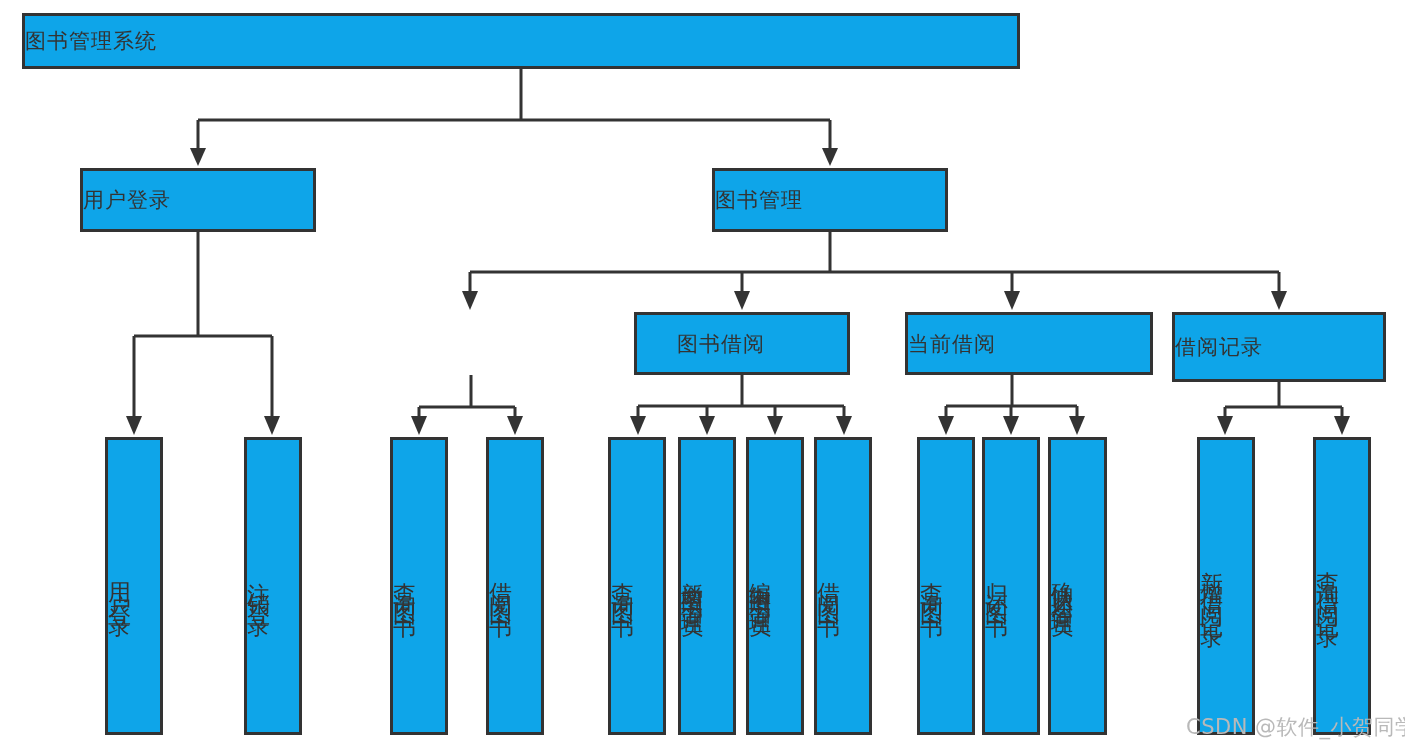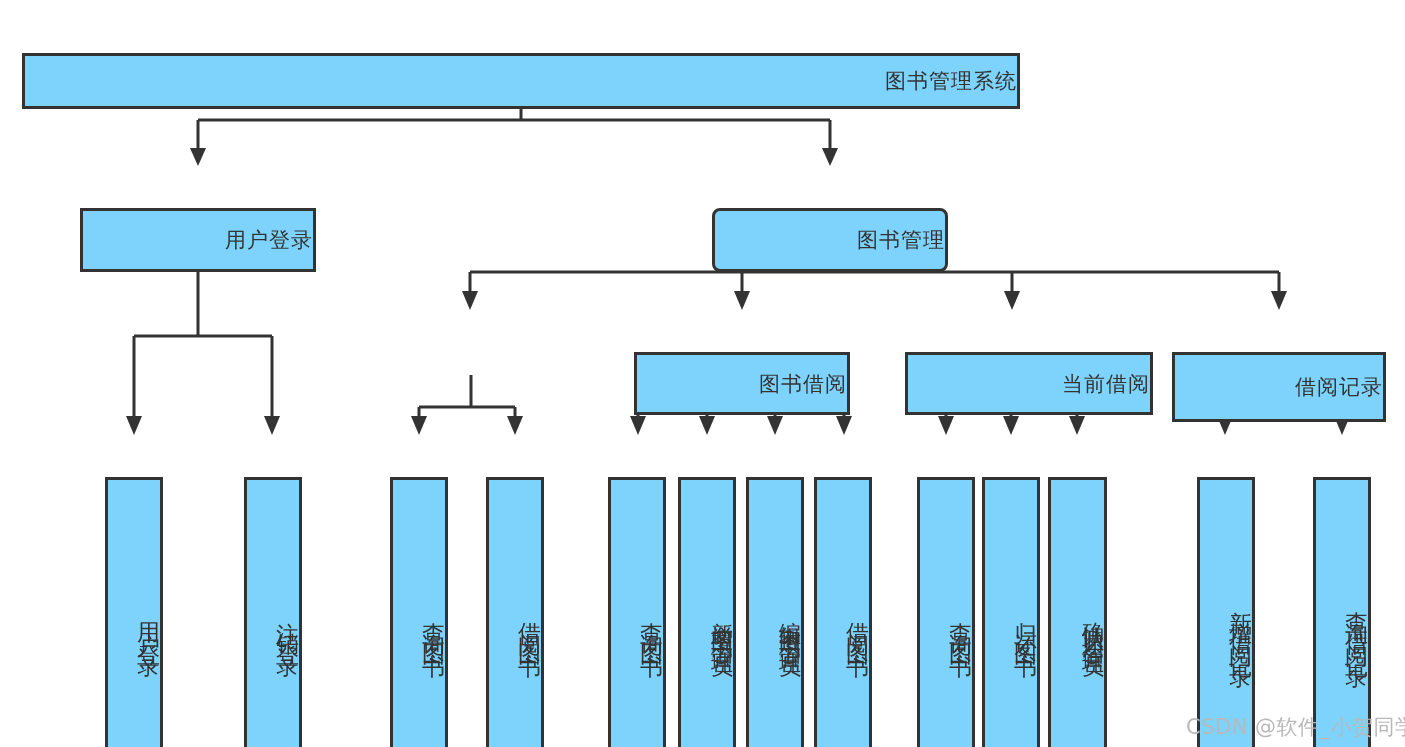--- a/index.html
+++ b/index.html
@@ -14,29 +14,28 @@
   #connectors {
     position: absolute;
     left: 0; top: 0;
     width: 1405px; height: 747px;
     z-index: 1;
   }
   .box {
     position: absolute;
     box-sizing: border-box;
     border: 3px solid #333333;
-    background: #7dd3fc;
+    background: #0ea5e9;
     color: #333333;
     display: flex;
     align-items: center;
-    justify-content: flex-end;
+    justify-content: flex-start;
     z-index: 2;
     font-size: 21px;
     letter-spacing: 1px;
-    margin-top: 40px;
   }
   .vbox { font-size: 23px; }
   .vlabel {
     writing-mode: vertical-rl;
     text-orientation: mixed;
     letter-spacing: 11px;
     line-height: 1;
     white-space: nowrap;
   }
   .vlabel.long {
@@ -123,25 +122,25 @@
     </g>
   </svg>
 
   <div class="box" style="left:22px; top:13px; width:998px; height:56px;">
     <span>图书管理系统</span>
   </div>
 
   <div class="box" style="left:80px; top:168px; width:236px; height:64px;">
     <span>用户登录</span>
   </div>
-  <div class="box" style="left:712px; top:168px; width:236px; height:64px;border-radius:8px;">
+  <div class="box" style="left:712px; top:168px; width:236px; height:64px;">
     <span>图书管理</span>
   </div>
 
-  <div class="box" style="left:634px; top:312px; width:216px; height:63px;">
+  <div class="box" style="left:634px; top:312px; width:216px; height:63px;padding-left:40px;">
     <span>图书借阅</span>
   </div>
   <div class="box" style="left:905px; top:312px; width:248px; height:63px;">
     <span>当前借阅</span>
   </div>
   <div class="box" style="left:1172px; top:312px; width:214px; height:70px;">
     <span>借阅记录</span>
   </div>
 
   <div class="box vbox" style="left:105px; top:437px; width:58px; height:298px;">

